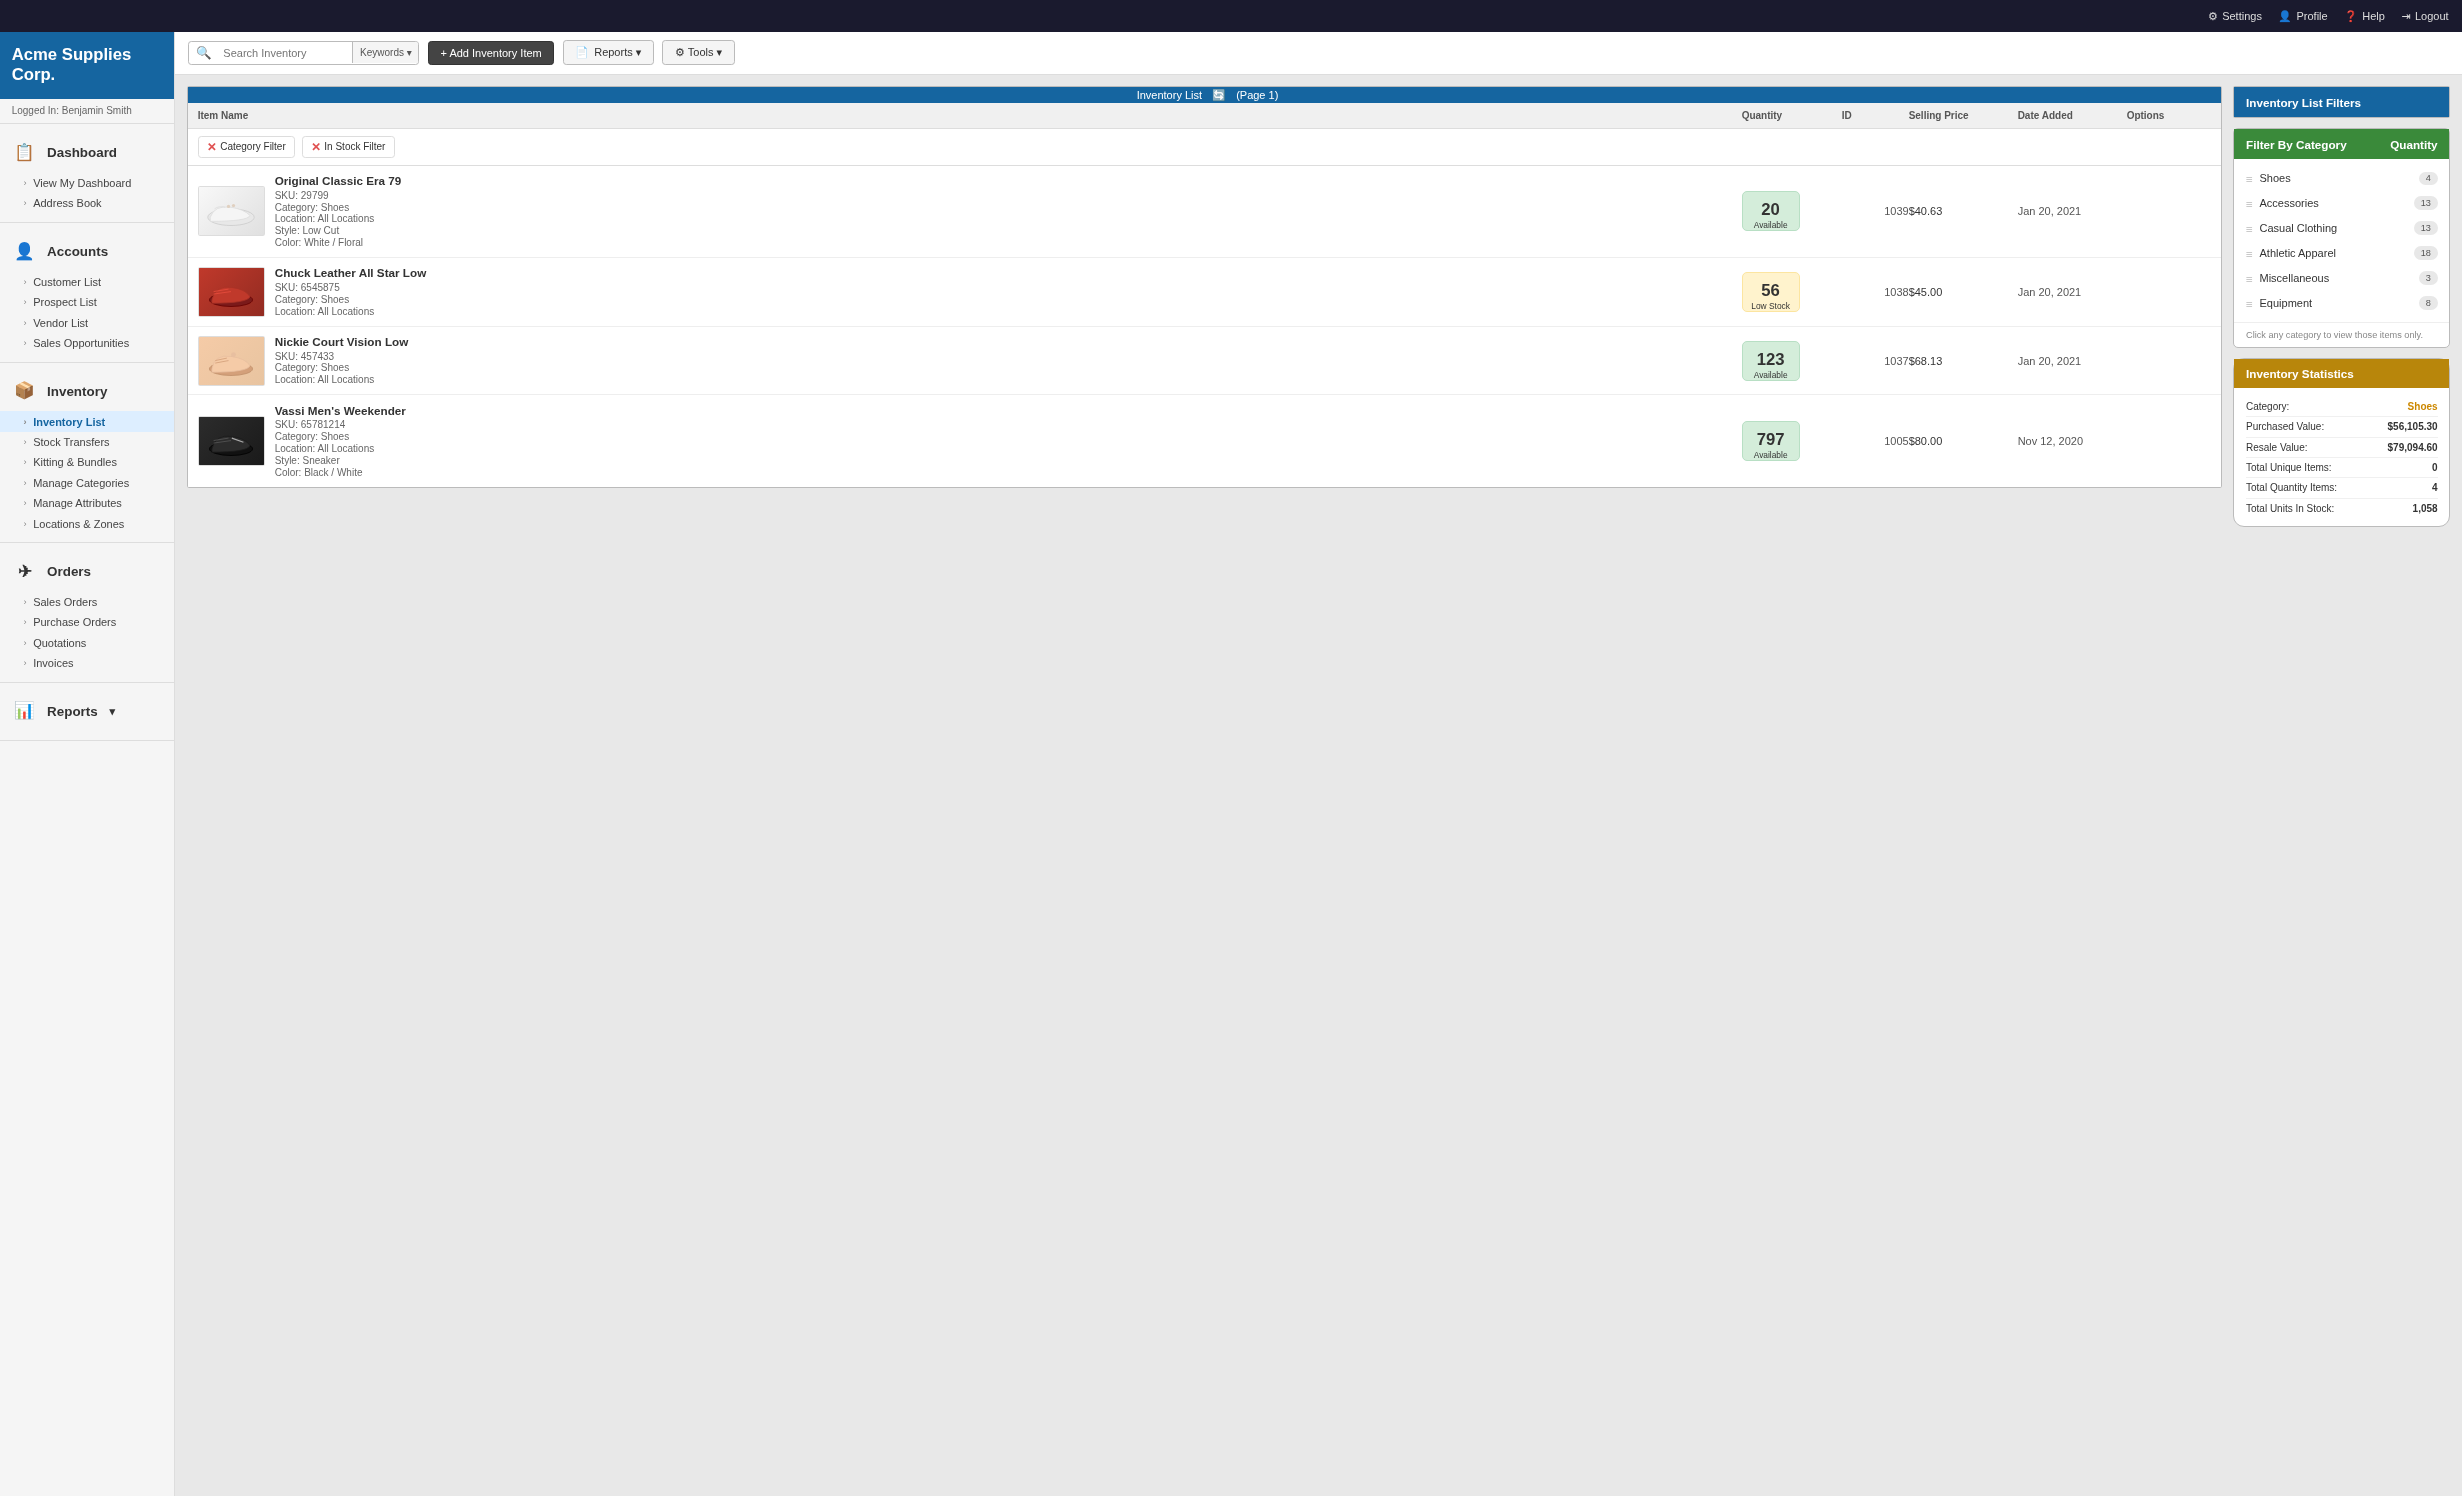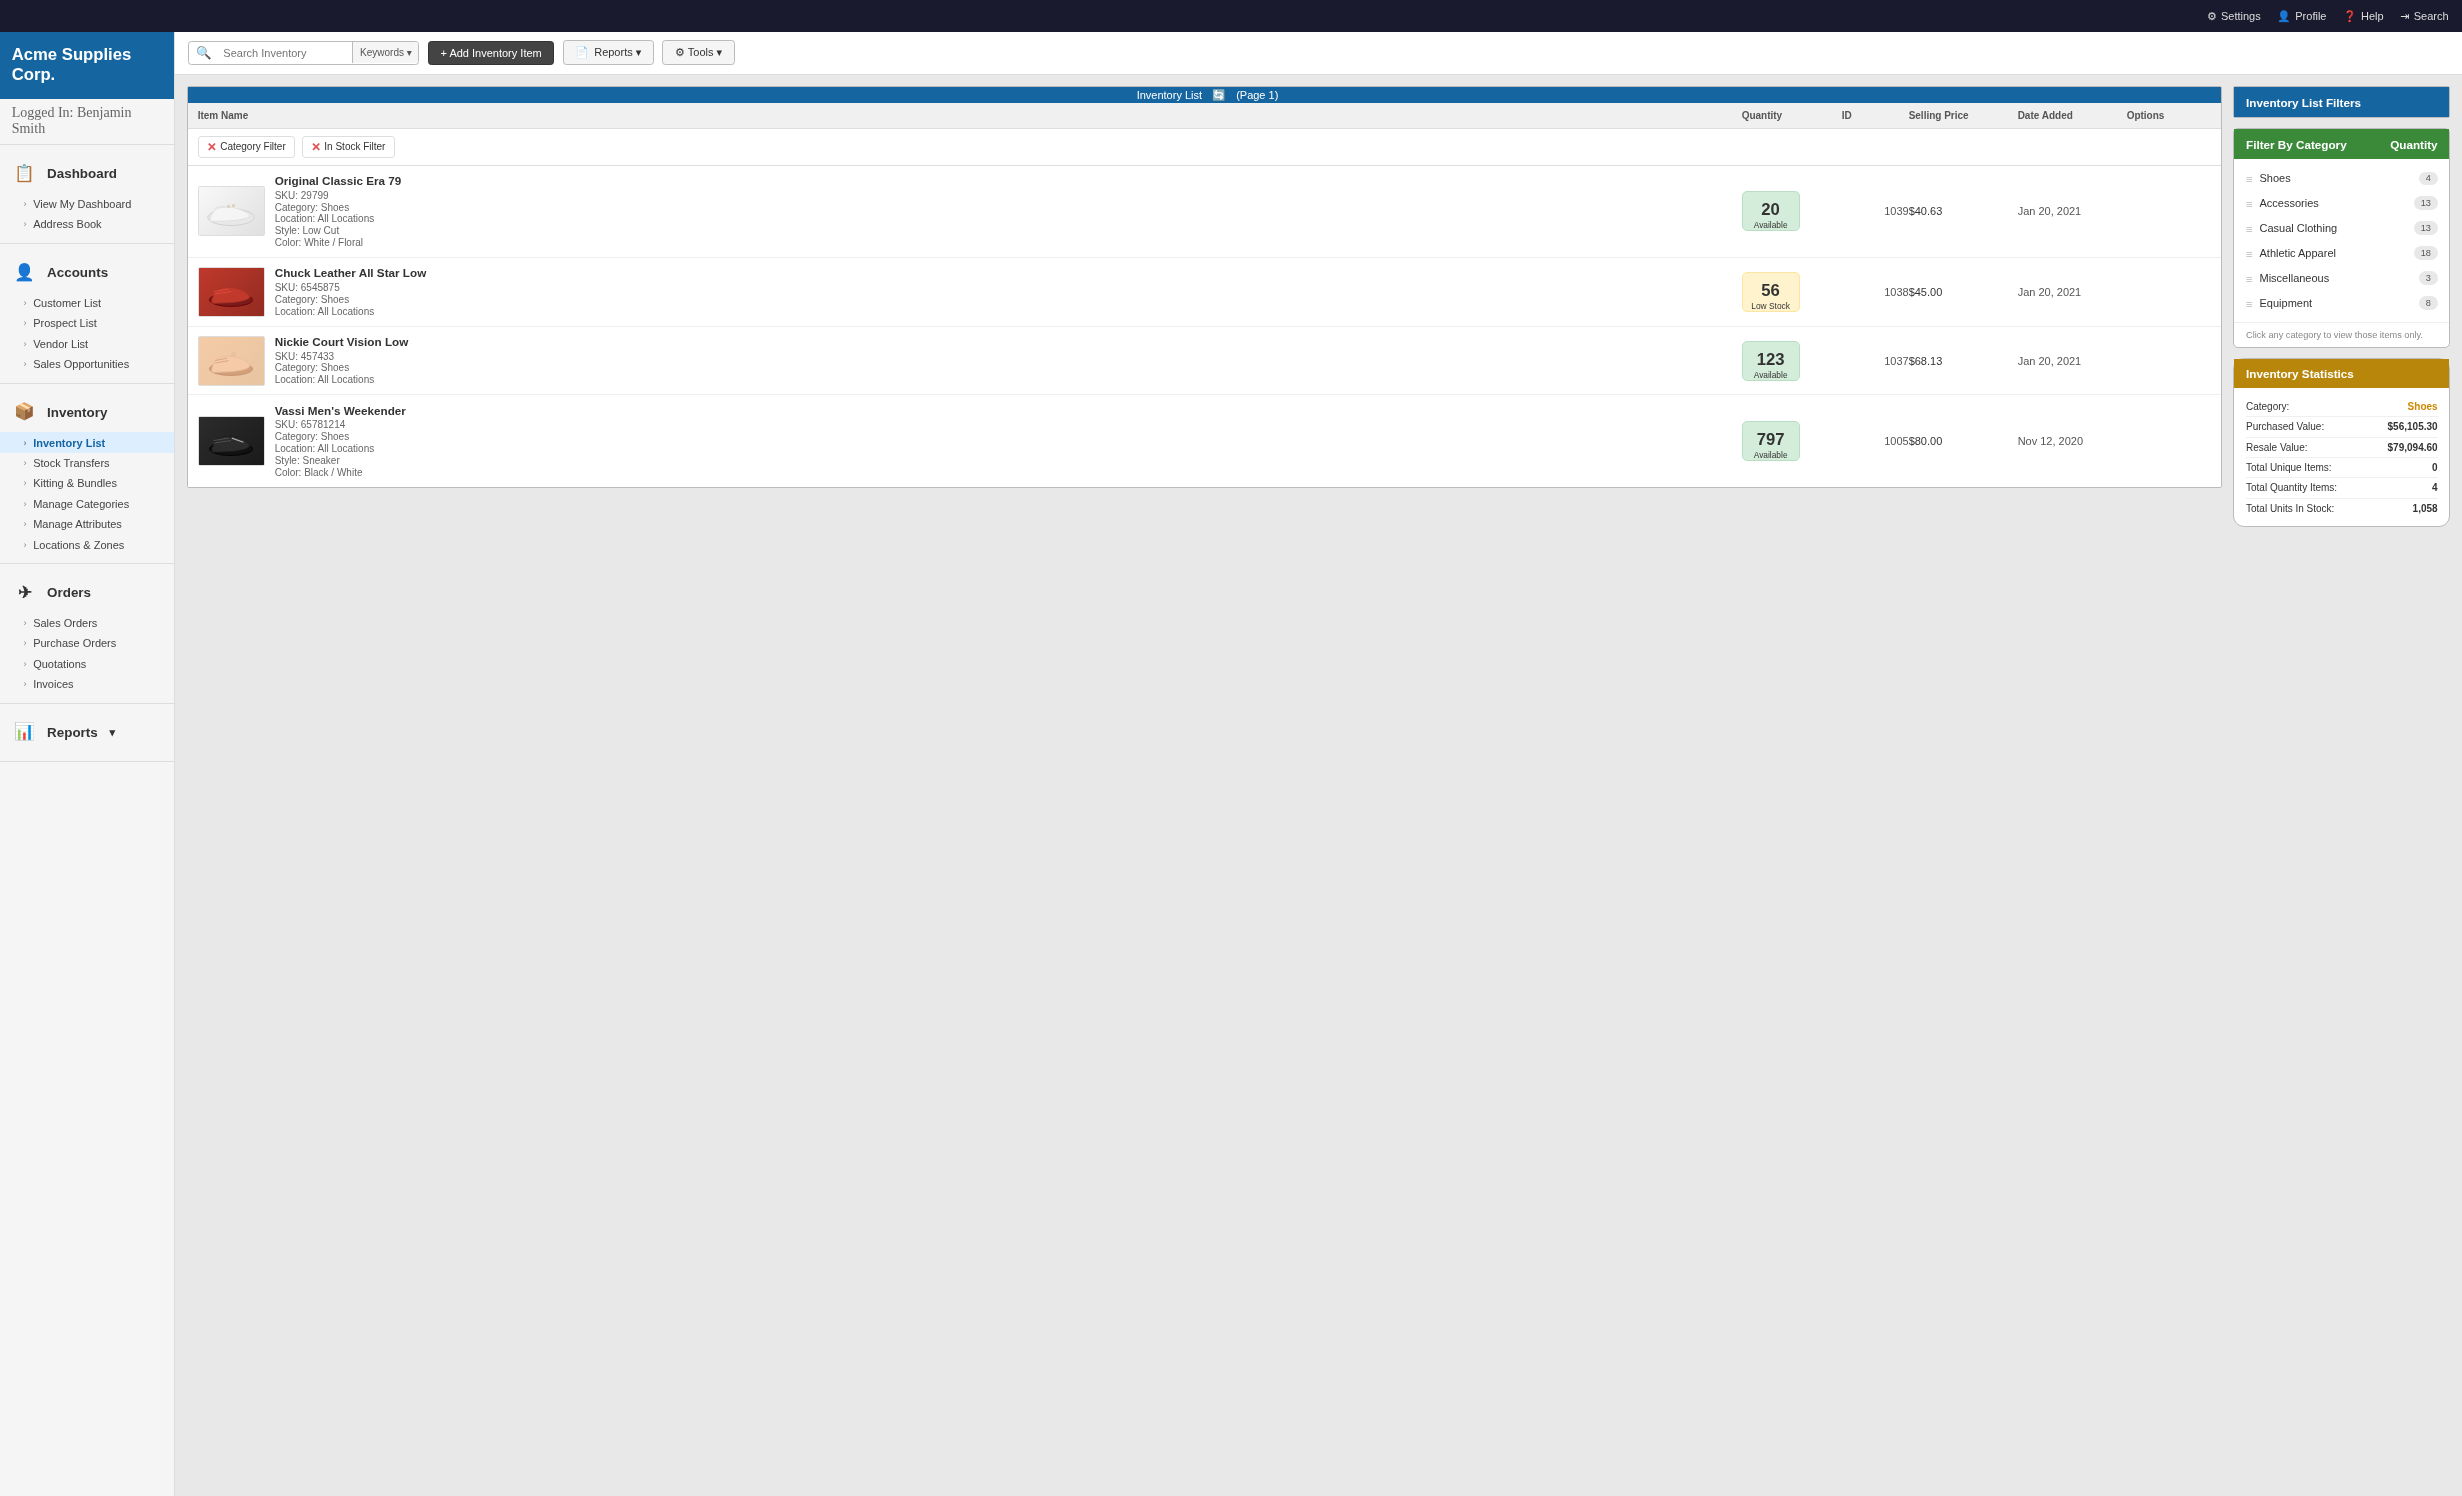--- a/index.html
+++ b/index.html
@@ -27,21 +27,21 @@
     .sidebar {
       width: 175px; min-width: 175px; background: #f5f5f5;
       border-right: 0.8px solid #ddd; overflow-y: auto;
       display: flex; flex-direction: column;
     }
     .sidebar-logo {
       background: #1565a0; color: #fff; padding: 13.4px 11.7px;
       font-size: 16.7px; font-weight: bold;
     }
     .sidebar-user {
-      padding: 6.7px 11.7px; font-size: 14px; color: #666; border-bottom: 0.8px solid #ddd; font-family: Liberation Serif, serif;
+      padding: 6.7px 11.7px; font-size: 10px; color: #666; border-bottom: 0.8px solid #ddd;
     }
     .sidebar-section { padding: 8.4px 0; border-bottom: 0.8px solid #ddd; }
     .sidebar-section-header {
       display: flex; align-items: center; gap: 8.4px;
       padding: 6.7px 11.7px; font-size: 13.4px; font-weight: bold; color: #333;
     }
     .sidebar-section-icon {
       width: 27px; height: 27px; display: flex; align-items: center; justify-content: center;
       font-size: 16.7px;
     }
@@ -207,21 +207,21 @@
   <div class="top-nav-item">
     <span>👤</span>
     <span>Profile</span>
   </div>
   <div class="top-nav-item">
     <span>❓</span>
     <span>Help</span>
   </div>
   <div class="top-nav-item">
     <span>⇥</span>
-    <span>Search</span>
+    <span>Logout</span>
   </div>
 </nav>
 
 <div class="app-layout">
 
   <aside class="sidebar">
     <div class="sidebar-logo">Acme Supplies Corp.</div>
     <div class="sidebar-user">Logged In: Benjamin Smith</div>
 
     <div class="sidebar-section">

